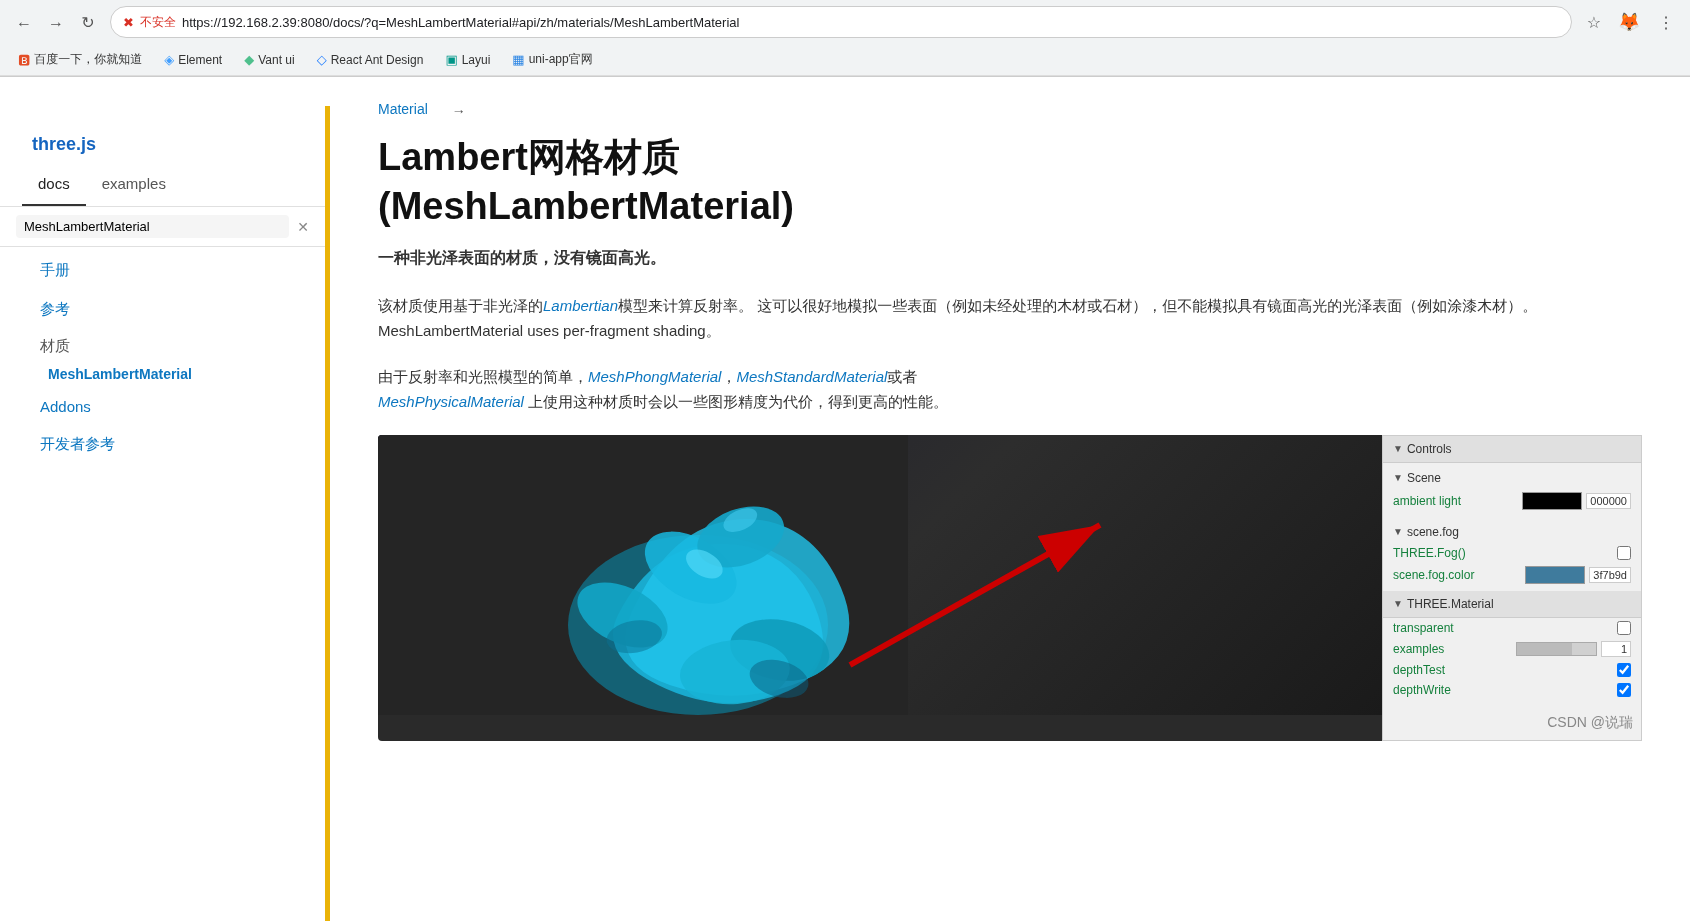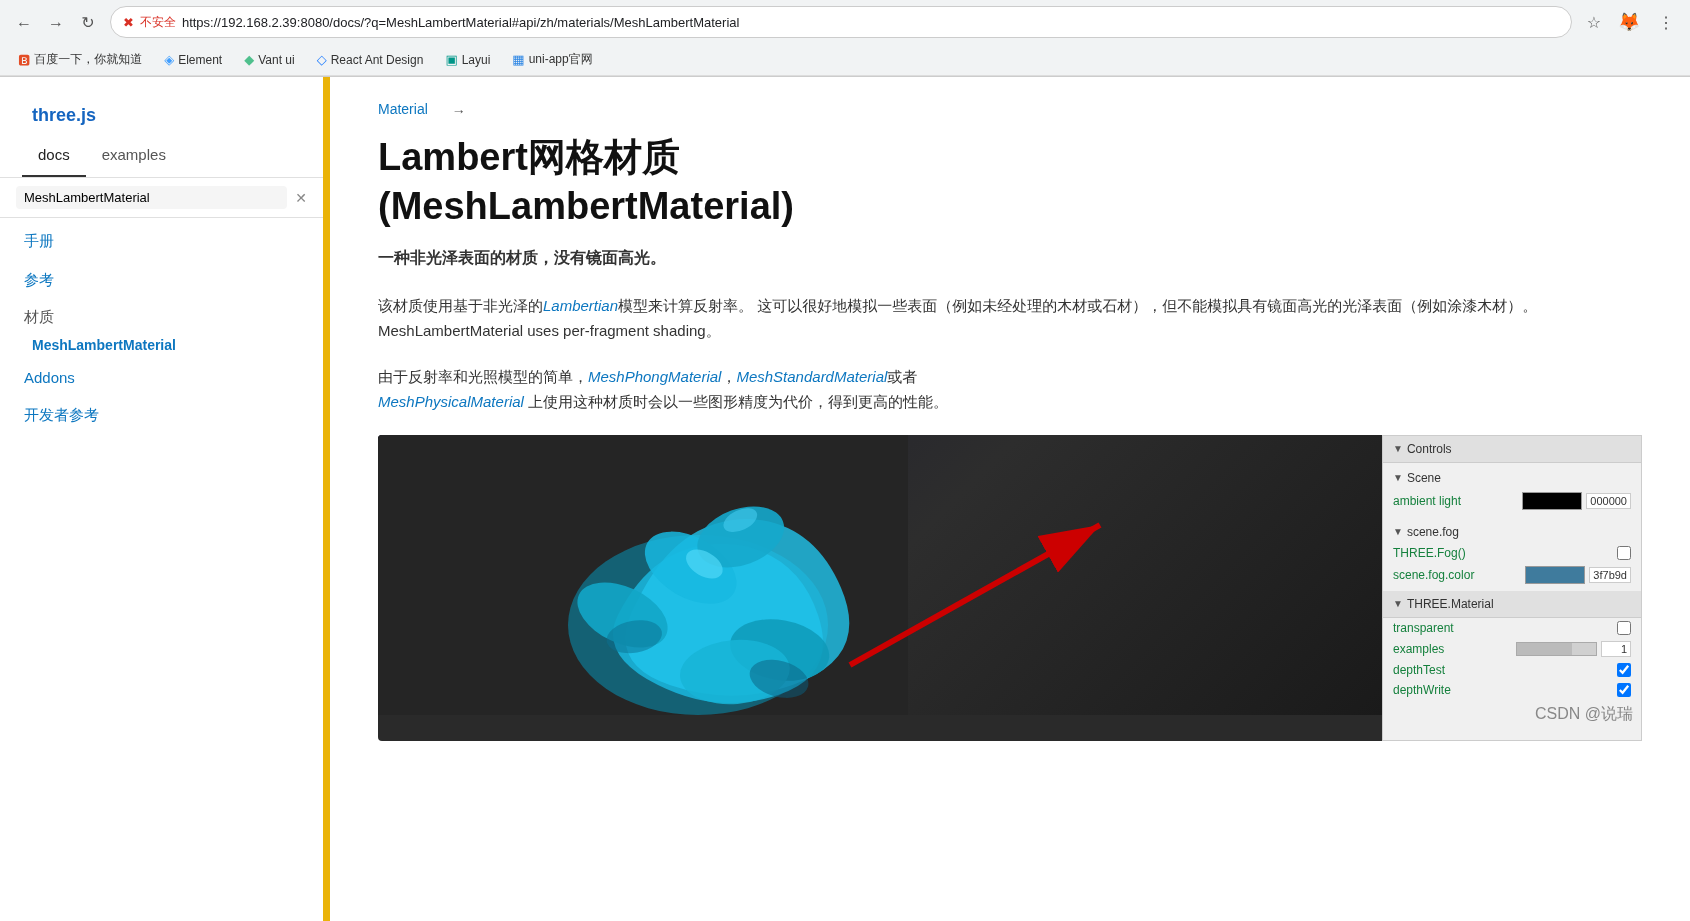--- a/index.html
+++ b/index.html
@@ -16,32 +16,32 @@
     .browser-action-btn { width: 28px; height: 28px; border-radius: 50%; border: none; background: transparent; cursor: pointer; color: #555; font-size: 16px; display: flex; align-items: center; justify-content: center; }
 
     
     .bookmarks-bar { display: flex; align-items: center; padding: 2px 10px; gap: 6px; background: #f1f3f4; border-bottom: 1px solid #ddd; height: 32px; }
     .bookmark-item { display: flex; align-items: center; gap: 4px; padding: 2px 8px; border-radius: 4px; cursor: pointer; font-size: 12px; color: #333; }
 
     
     .app-container { display: flex; height: calc(921px - 76px); }
 
     
-    .sidebar { width: 330px; min-width: 330px; border-right: 7px solid #eab308; display: flex; flex-direction: column; overflow-y: auto; }
+    .sidebar { width: 330px; min-width: 330px; border-right: 5px solid #eab308; display: flex; flex-direction: column; overflow-y: auto; margin-top: 29px; }
     .sidebar-tabs { display: flex; border-bottom: 1px solid #e0e0e0; padding: 0 22px; }
     .site-logo { color: #1565c0; font-weight: bold; font-size: 18px; padding: 16px 16px 8px; }
     .tab-item { padding: 12px 16px; cursor: pointer; font-size: 15px; color: #555; border-bottom: 2px solid transparent; }
     .tab-item.active { border-bottom: 2px solid #333; color: #222; font-weight: 500; }
 
     .search-bar { display: flex; align-items: center; padding: 8px 16px; border-bottom: 1px solid #e0e0e0; gap: 8px; }
     .search-input-container { flex: 1; display: flex; align-items: center; background: #f5f5f5; border-radius: 4px; padding: 4px 8px; }
     .search-input { border: none; background: transparent; font-size: 13px; flex: 1; outline: none; }
     .close-btn { cursor: pointer; color: #888; font-size: 14px; }
 
-    .nav-section { padding: 4px 0; }
+    .nav-section { padding: 4px 16px; }
     .nav-item { padding: 10px 24px; font-size: 15px; color: #0d77c0; cursor: pointer; }
     .nav-category { padding: 8px 24px 4px; font-size: 15px; color: #555; }
     .nav-subitem { padding: 6px 24px; font-size: 14px; color: #0d77c0; cursor: pointer; }
     .nav-subitem.active { color: #0d77c0; font-weight: bold; }
 
     
     .main-content { flex: 1; overflow-y: auto; padding: 24px 48px; }
     .breadcrumb { display: flex; gap: 24px; margin-bottom: 16px; font-size: 14px; }
     .breadcrumb a { color: #0d77c0; text-decoration: none; }
     .breadcrumb-arrow { color: #555; }
@@ -67,21 +67,21 @@
     .ctrl-value { display: flex; align-items: center; gap: 4px; }
     .ctrl-color-box { width: 60px; height: 18px; background: #000; border: 1px solid #999; }
     .ctrl-color-box.blue { background: #3f7b9d; }
     .ctrl-color-text { font-size: 11px; color: #333; background: #fff; border: 1px solid #ccc; padding: 1px 3px; min-width: 40px; text-align: center; }
     .ctrl-checkbox { width: 14px; height: 14px; }
     .ctrl-number { font-size: 11px; color: #333; background: #fff; border: 1px solid #ccc; padding: 1px 3px; width: 30px; text-align: right; }
     .ctrl-slider-container { flex: 1; position: relative; background: #d0d0d0; height: 14px; border: 1px solid #aaa; }
     .ctrl-slider-fill { height: 100%; background: #bbb; width: 70%; }
 
     
-    .csdn-watermark { position: absolute; bottom: 15px; right: 8px; font-size: 16px; color: #888; }
+    .csdn-watermark { position: absolute; bottom: 8px; right: 8px; font-size: 14px; color: #888; }
 
     
     .sidebar::-webkit-scrollbar { width: 4px; }
     .sidebar::-webkit-scrollbar-thumb { background: #ccc; border-radius: 2px; }
     .main-content::-webkit-scrollbar { width: 6px; }
     .main-content::-webkit-scrollbar-thumb { background: #ccc; border-radius: 3px; }
   </style>
 </head>
 <body>
 

